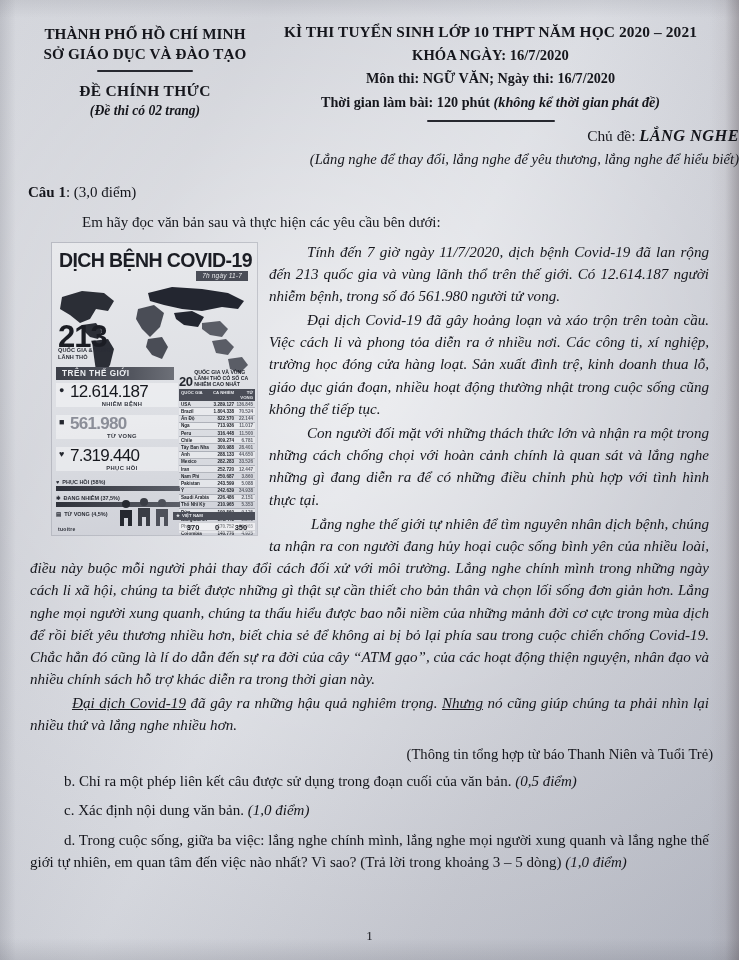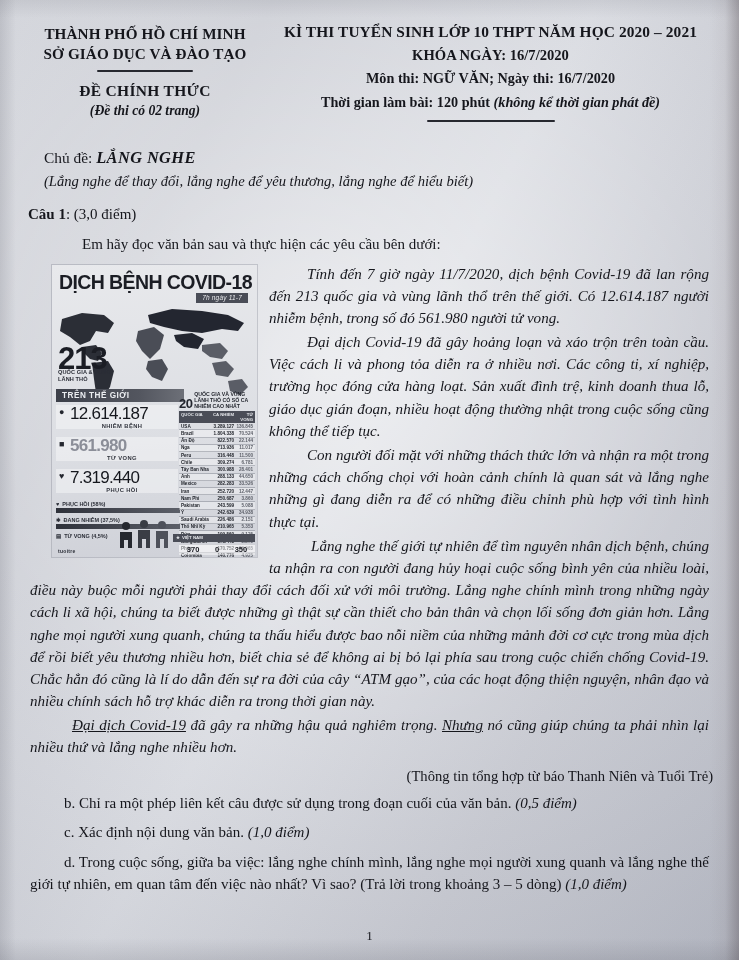--- a/index.html
+++ b/index.html
@@ -103,23 +103,22 @@
     line-height: 1.45;
     margin-top: 3px;
   }
   .exam-sub2 .ital {
     font-style: italic;
     font-weight: bold;
   }
 
   
   .topic-wrap {
-    text-align: left;
-    margin-top: 26px;
-    padding-left: 44px;
+    text-align: right;
+    margin-top: 4px;
   }
   .topic-line {
     font-size: 15.4px;
   }
   .topic-line b {
     font-style: italic;
     font-weight: bold;
     font-size: 16.4px;
     letter-spacing: 0.4px;
   }
@@ -236,21 +235,21 @@
     font-weight: bold;
     font-size: 5.6px;
     color: #2a2d36;
     line-height: 1.25;
     letter-spacing: 0.1px;
     width: 62px;
   }
   .ig-worldbar {
     position: absolute;
     left: 4px; top: 124px;
-    width: 128px; height: 13px;
+    width: 118px; height: 13px;
     background: linear-gradient(90deg,#3c3f49 0%, #53565f 65%, #6d7078 100%);
     color: #eceef1;
     font-family: "Liberation Sans", sans-serif;
     font-size: 8.2px;
     font-weight: bold;
     letter-spacing: 0.5px;
     display: flex;
     align-items: center;
     padding-left: 6px;
     box-sizing: border-box;
@@ -436,21 +435,21 @@
   </div>
 
   <div class="q1-head">
     <b>Câu 1</b><span>: (3,0 điểm)</span>
   </div>
   <div class="q1-lead">Em hãy đọc văn bản sau và thực hiện các yêu cầu bên dưới:</div>
 
   <div class="body-block">
 
     <div class="info-figure blur">
-      <div class="ig-title">DỊCH BỆNH COVID-18</div>
+      <div class="ig-title">DỊCH BỆNH COVID-19</div>
       <div class="ig-stamp">7h ngày 11-7</div>
 
       <div class="ig-map">
         <svg width="205" height="104" viewBox="0 0 205 104" xmlns="http://www.w3.org/2000/svg">
           <g fill="#2b2e36">
             <path d="M10 18 L30 12 L52 14 L62 22 L56 32 L44 30 L38 40 L28 44 L18 36 L8 30 Z"></path>
             <path d="M30 46 L44 44 L50 52 L46 60 L38 58 L32 52 Z"></path>
             <path d="M40 62 L56 60 L62 70 L58 86 L50 98 L44 92 L42 78 Z"></path>
           </g>
           <g fill="#4a4d56">

